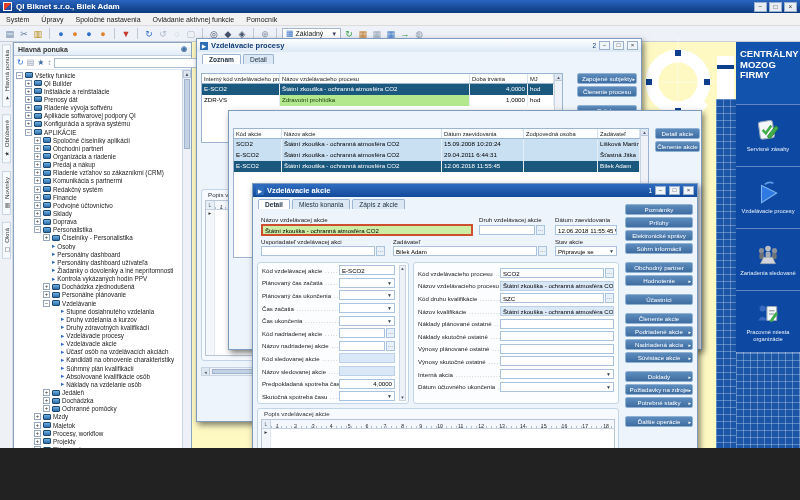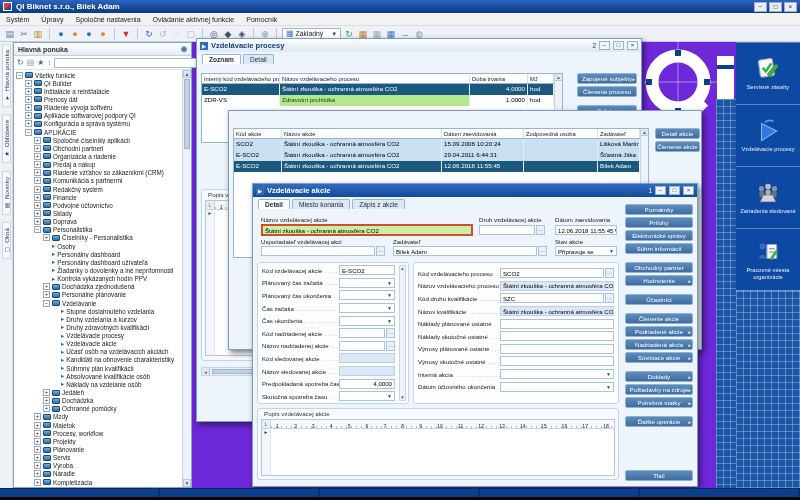--- a/index.html
+++ b/index.html
@@ -1,18 +1,18 @@
 <!DOCTYPE html>
 <html><head>
 <meta charset="utf-8">
 <style>
   html,body{margin:0;padding:0;background:#222;}
   *{box-sizing:border-box;}
-  .screen{position:relative;width:800px;height:500px;overflow:hidden;
-    font-family:"Liberation Sans",sans-serif;background:#6d28d9;cursor:default;}
+  .screen{position:relative;width:800px;height:448px;overflow:hidden;
+    font-family:"Liberation Sans",sans-serif;background:#fef9c3;cursor:default;}
 
   
   .titlebar{position:absolute;left:0;top:0;width:800px;height:13px;
     background:linear-gradient(#2a65c0,#0b3a80);display:flex;align-items:center;
     padding:0 3px;color:#fff;font-size:8px;font-weight:bold;}
   .appicon{width:9px;height:9px;margin-right:4px;border:1px solid #fff;
     background:linear-gradient(135deg,#e03c2a 55%,#2a50a0 55%);}
   .titlebar .sp{flex:1;}
   .wcbox{width:13px;height:10px;margin-left:2px;background:#e8edf4;border:1px solid #9ab0cc;
     color:#333;font-size:6.5px;font-weight:normal;line-height:8px;text-align:center;}
@@ -546,20 +546,25 @@
       <rect x="60" y="41" width="6" height="6" fill="#0d3f8c"></rect>
       <rect x="46" y="60" width="15" height="15" fill="#ffffff" transform="rotate(45 53.5 67.5)"></rect>
     </svg>
   </div>
   <div class="qi-i">
       <div class="dot"></div>
     </div>
   <div class="gridstrip grid"></div>
 
   <div class="rightpanel">
+    <div class="brand">
+      <div>CENTRÁLNY</div>
+      <div>MOZOG</div>
+      <div>FIRMY</div>
+    </div>
     <div class="shortcut">
       <svg width="26" height="26" viewBox="0 0 24 24">
         <rect x="4" y="3" width="13" height="16" rx="2" fill="#f4f7fa" stroke="#9aaabb" transform="rotate(-8 10 11)"></rect>
         <path d="M7 11 l3 3 l5 -7" stroke="#3fae49" stroke-width="2.4" fill="none"></path>
         <rect x="15" y="7" width="3.4" height="13" rx="1" fill="#3fae49" stroke="#2a7a33" stroke-width=".6" transform="rotate(38 17 13)"></rect>
       </svg>
       <div class="lbl">Servisné zásahy</div>
     </div>
     <div class="shortcut">
       <svg width="26" height="26" viewBox="0 0 24 24">

